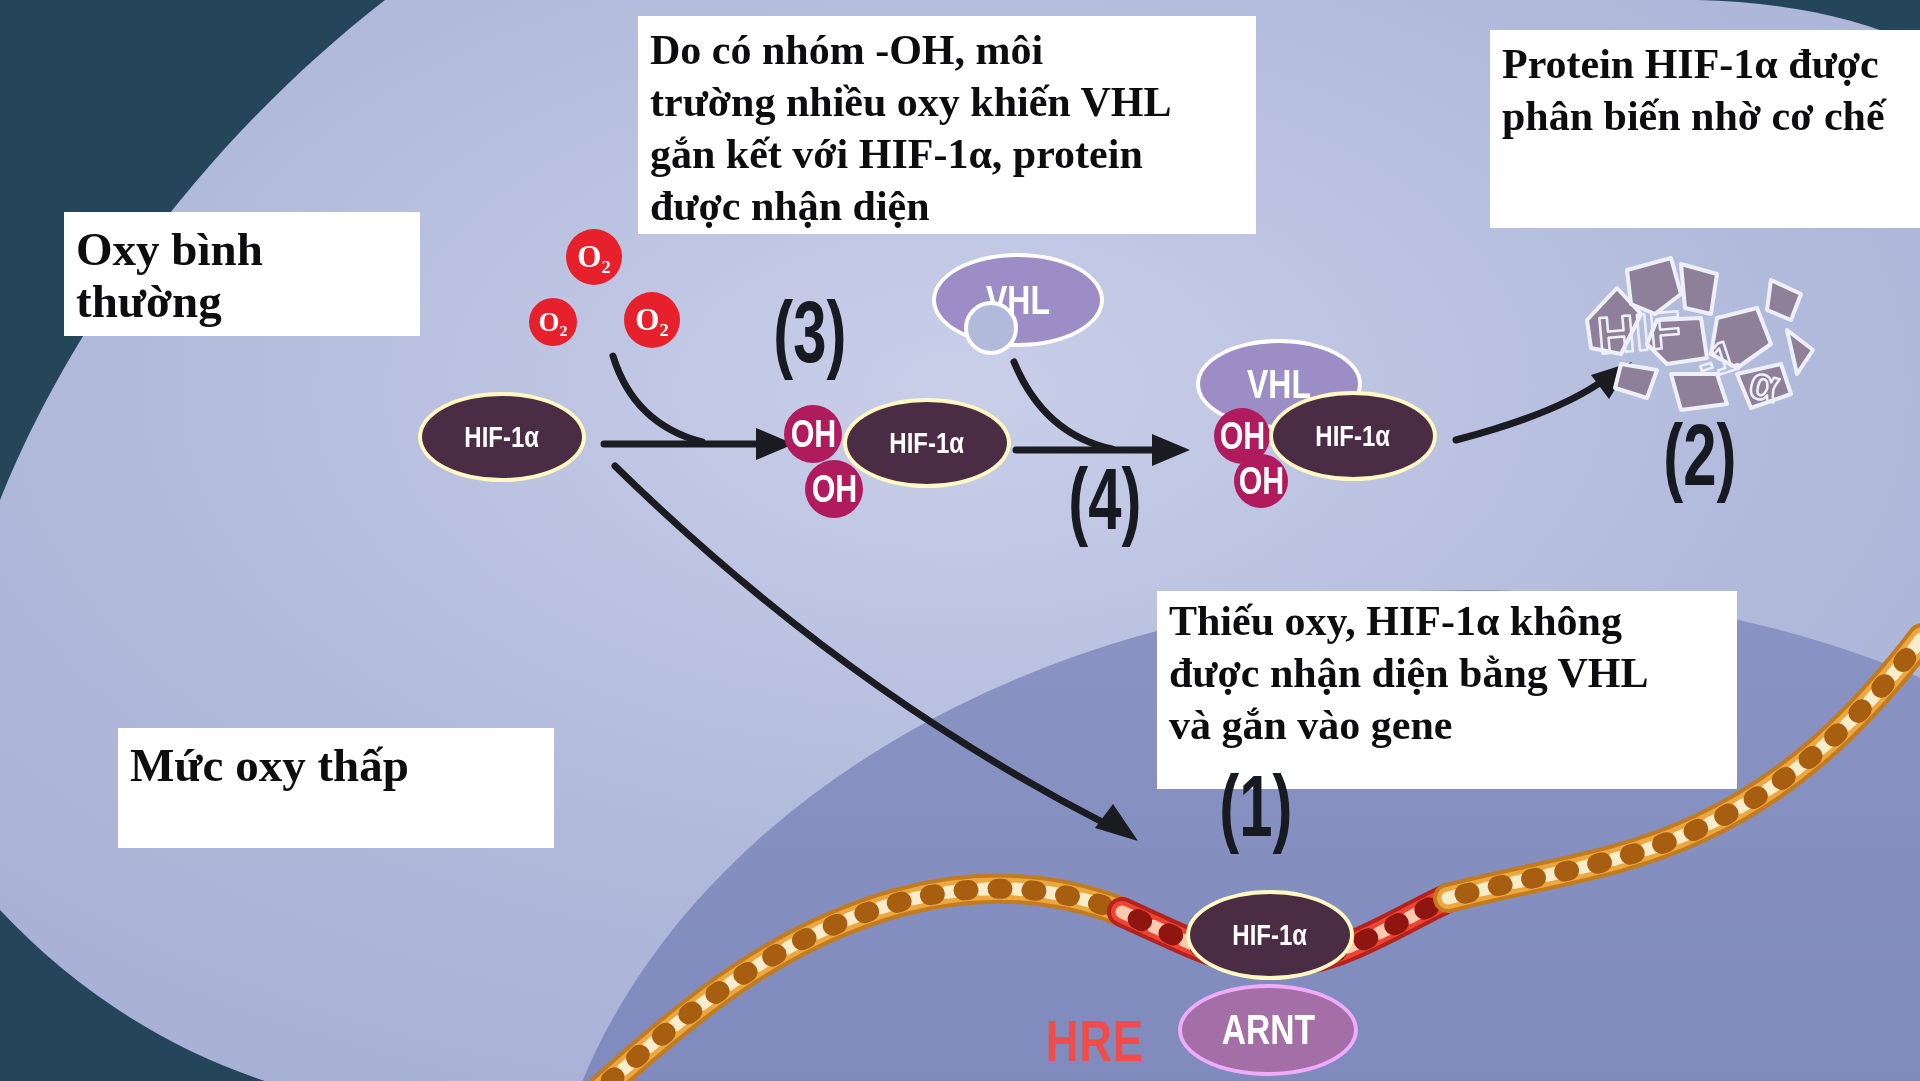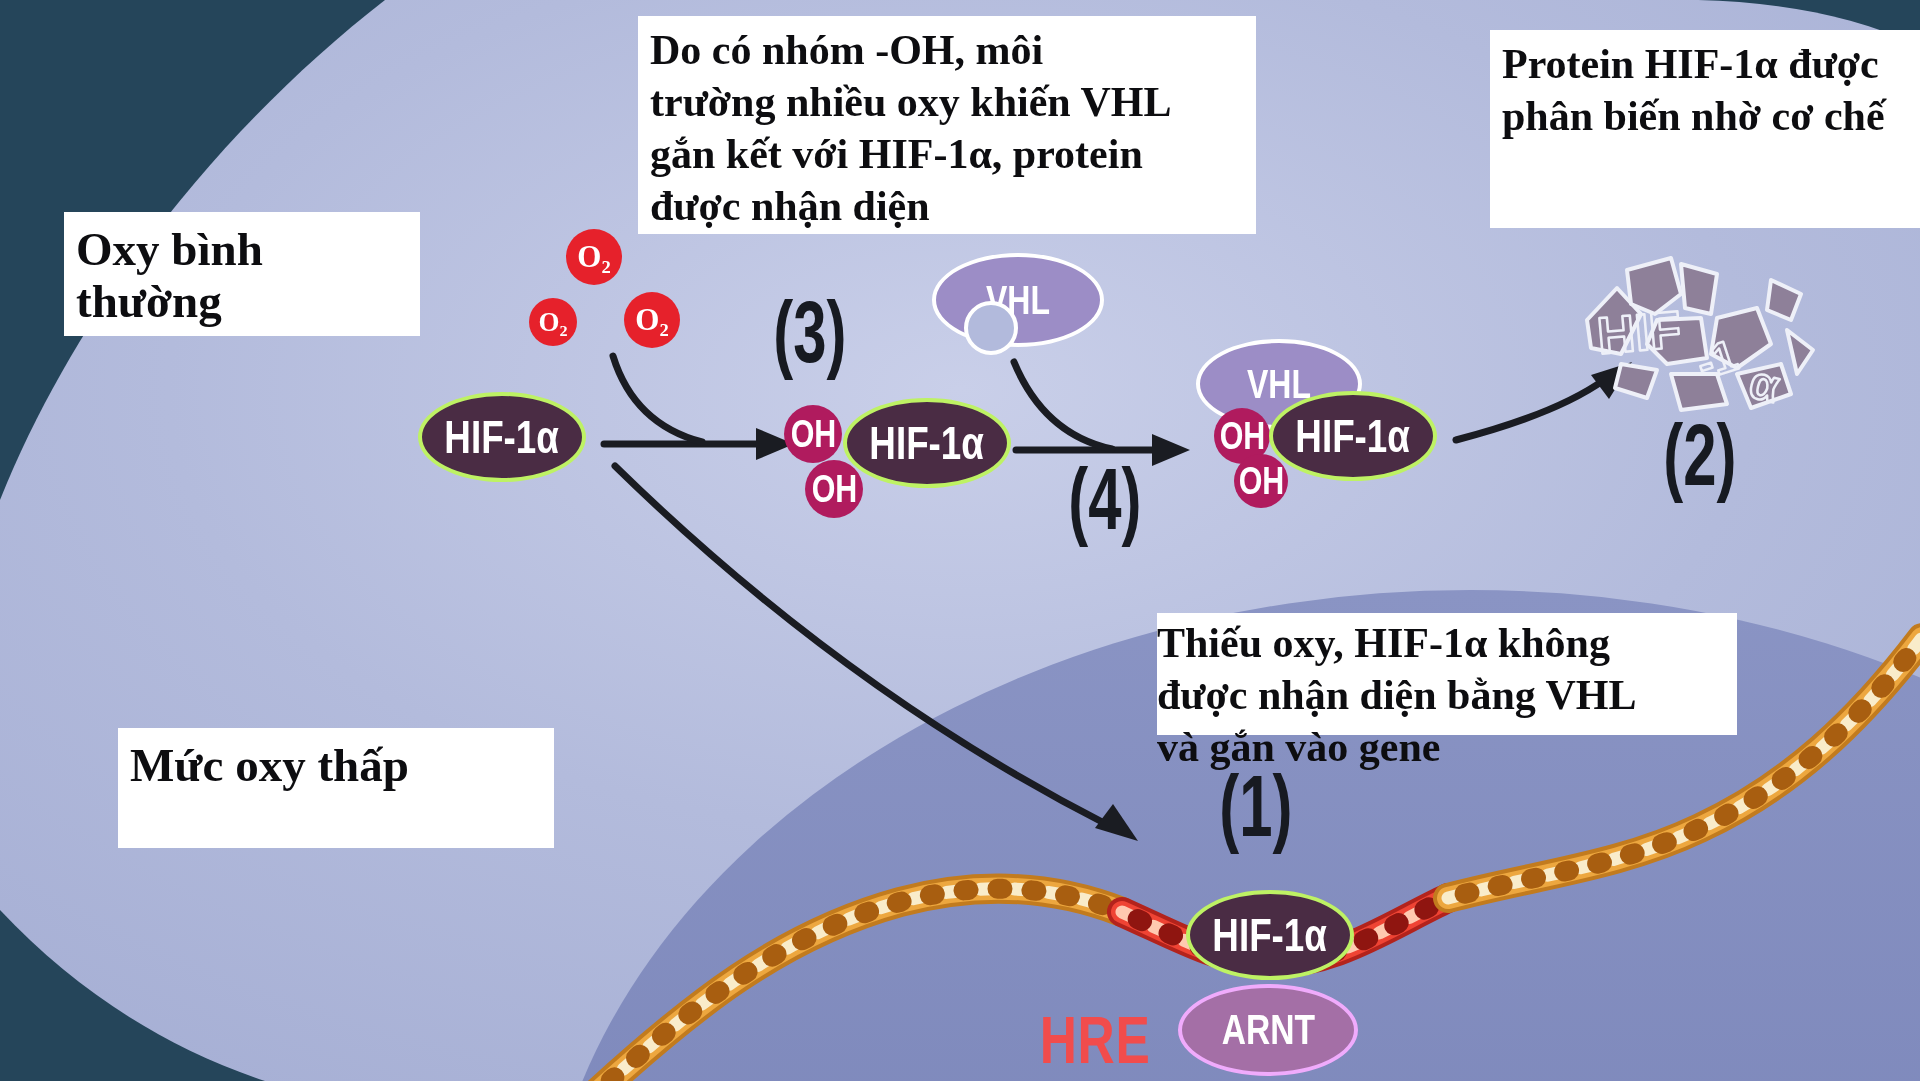--- a/index.html
+++ b/index.html
@@ -15,40 +15,40 @@
     position:absolute;background:#ffffff;color:#0d0d10;
     font-family:"Liberation Serif","DejaVu Serif",serif;font-weight:bold;
   }
   .panel-label{font-size:47px;line-height:1.1;padding:12px 12px;}
   #box-normoxia{left:44px;top:212px;width:332px;height:100px;margin-left:20px;}
   #box-hypoxia{left:70px;top:728px;width:412px;height:96px;margin-left:48px;}
   .callout{font-size:42px;}
   .callout .ln{white-space:nowrap;line-height:52px;}
   #box-oh{left:638px;top:16px;width:618px;height:218px;padding:8px 12px;box-sizing:border-box;}
   #box-prot{left:1490px;top:30px;width:430px;height:198px;padding:8px 12px;box-sizing:border-box;}
-  #box-hypo{left:1157px;top:613px;width:580px;height:122px;padding:4px 0;box-sizing:border-box;}
+  #box-hypo{left:1157px;top:591px;width:580px;height:198px;padding:4px 12px;box-sizing:border-box;}
 
   
   .stepnum{
     position:absolute;width:160px;height:120px;display:flex;align-items:center;justify-content:center;
     color:#171a21;font-weight:bold;font-size:88px;
   }
   .stepnum span{display:inline-block;transform:scaleX(.68);}
   #step3{left:730px;top:272px;}
   #step4{left:1025px;top:439px;}
   #step2{left:1620px;top:395px;}
   #step1{left:1176px;top:746px;}
 
   
   .mol{position:absolute;display:flex;align-items:center;justify-content:center;color:#fff;}
   .mol .lbl{display:inline-block;transform:scaleX(.8);white-space:nowrap;}
   .hif{
     width:168px;height:90px;border-radius:50%;
-    background:#4a2c44;border:4px solid #bef264;box-sizing:border-box;
-    font-size:46px;font-weight:bold;z-index:6;
+    background:#4a2c44;border:4px solid #fef9c3;box-sizing:border-box;
+    font-size:30px;font-weight:bold;z-index:6;
   }
   #hif-free{left:418px;top:392px;}
   #hif-oh{left:843px;top:398px;}
   #hif-cplx{left:1269px;top:391px;}
   #hif-dna{left:1186px;top:890px;}
   .vhl{
     width:172px;height:94px;border-radius:50%;
     background:#9c8dc6;border:4px solid #ffffff;box-sizing:border-box;
     font-size:40px;font-weight:bold;z-index:3;
   }
@@ -74,21 +74,21 @@
   #oh-c2{left:1234px;top:454px;width:54px;height:54px;}
   .arnt{
     width:180px;height:92px;border-radius:50%;
     background:#a46fa6;border:4px solid #f0abfc;box-sizing:border-box;
     font-size:42px;font-weight:bold;z-index:5;
   }
   #arnt{left:1178px;top:984px;}
   #hre{
     position:absolute;left:1000px;top:998px;width:190px;height:84px;
     display:flex;align-items:center;justify-content:center;
-    color:#f14c4c;font-size:66px;font-weight:bold;z-index:5;letter-spacing:1px;
+    color:#f14c4c;font-size:58px;font-weight:bold;z-index:5;letter-spacing:1px;
   }
   #hre span{display:inline-block;transform:scaleX(.78);}
 </style>
 </head>
 <body>
 
 <div id="stage">
 
   <svg id="bg" width="1920" height="1081" viewBox="0 0 1920 1081">
     <defs>

